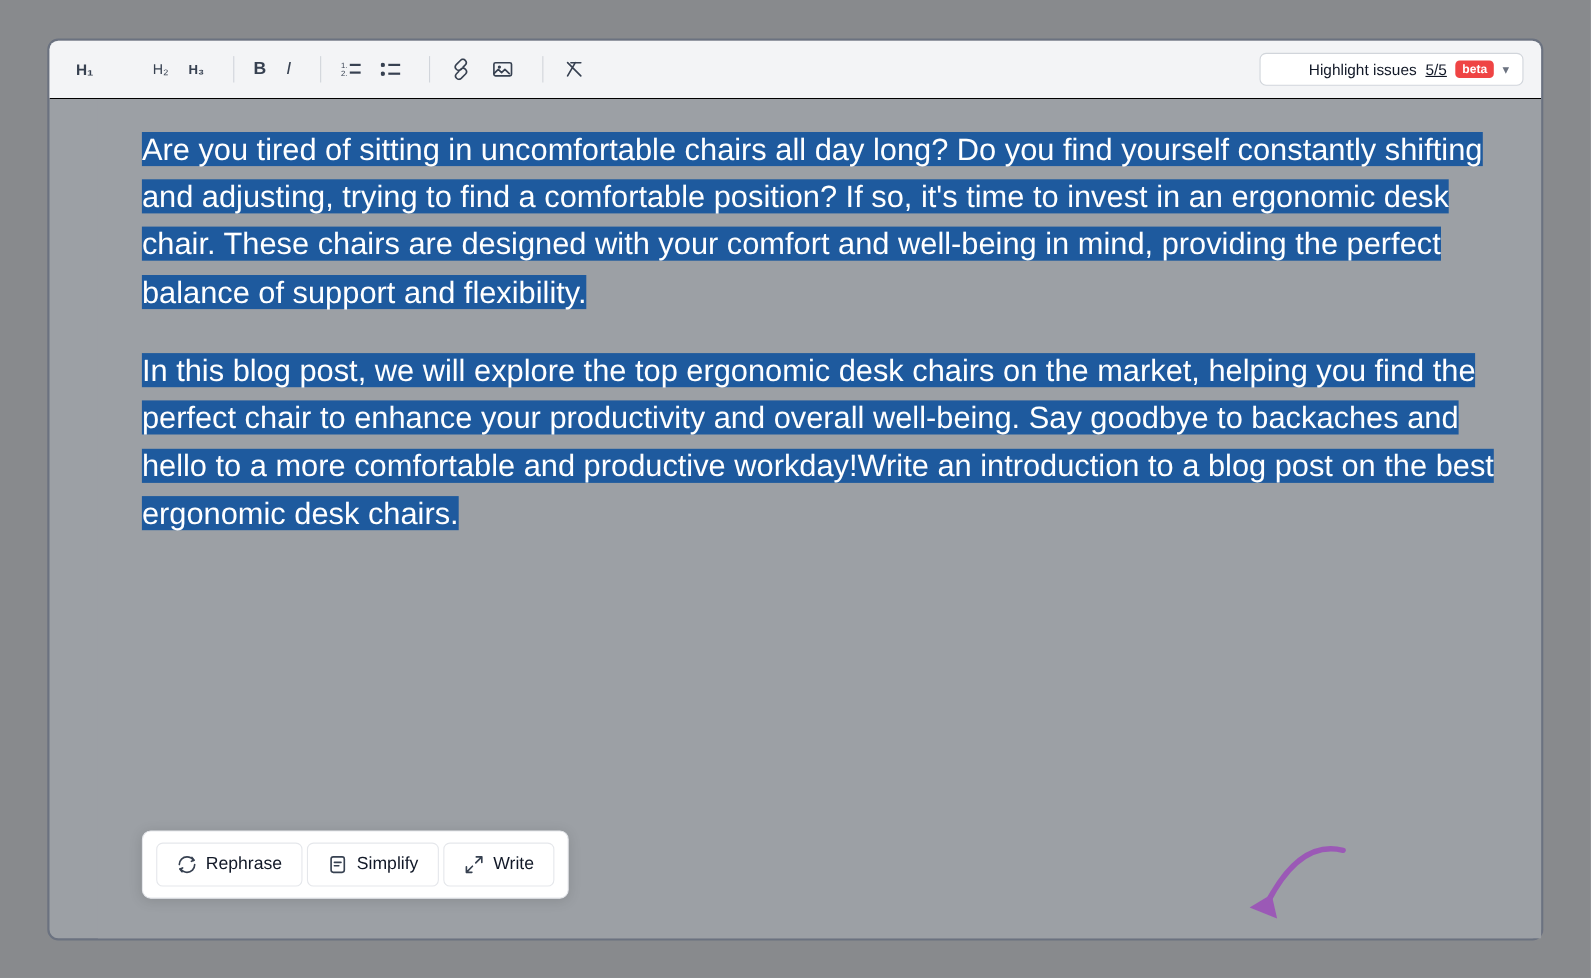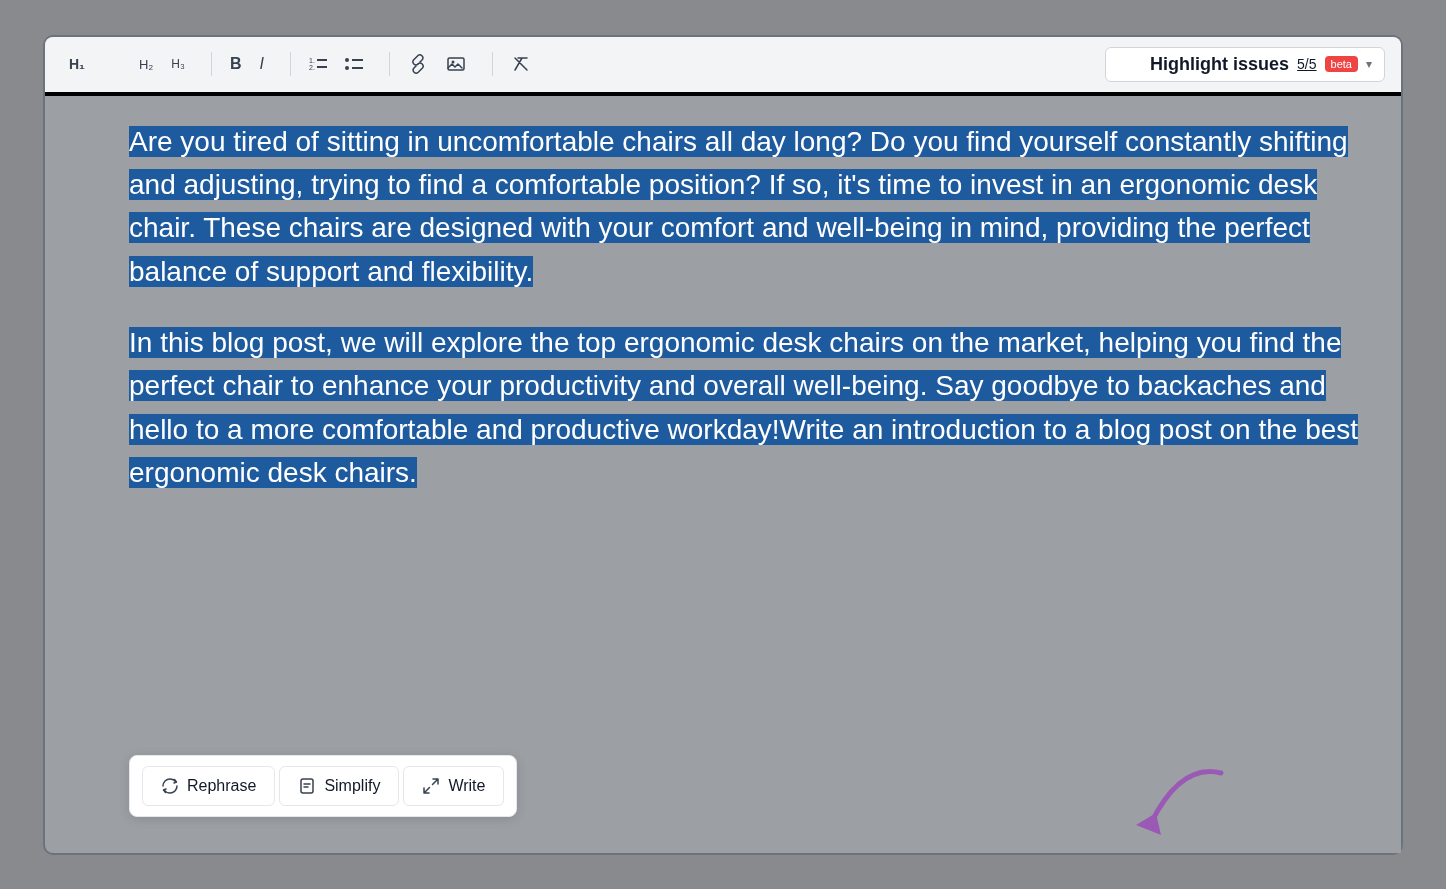--- a/index.html
+++ b/index.html
@@ -22,21 +22,21 @@
       width: 1360px;
       min-height: 820px;
       position: relative;
       padding: 0;
       display: flex;
       flex-direction: column;
     }
 
     .toolbar {
       background: #f3f4f6;
-      border-bottom: 4px solid #000000;
+      border-bottom: 1px solid #000000;
       border-radius: 8px 8px 0 0;
       padding: 10px 16px;
       display: flex;
       align-items: center;
       gap: 4px;
     }
 
     .toolbar-group {
       display: flex;
       align-items: center;
@@ -53,21 +53,21 @@
       font-size: 15px;
       color: #374151;
       font-weight: 500;
       display: flex;
       align-items: center;
       justify-content: center;
     }
 
     .toolbar-btn.h1 { font-size: 14px; font-weight: 700; }
     .toolbar-btn.h2 { font-size: 13px; font-weight: 400; margin-left: 36px; }
-    .toolbar-btn.h3 { font-size: 12px; font-weight: 400; }
+    .toolbar-btn.h3 { font-size: 12px; font-weight: 700; }
     .toolbar-btn.bold { font-weight: 900; font-size: 16px; }
     .toolbar-btn.italic { font-style: italic; font-size: 16px; }
 
     .toolbar-divider {
       width: 1px;
       height: 24px;
       background: #d1d5db;
       margin: 0 6px;
     }
 
@@ -80,38 +80,38 @@
       align-items: center;
       gap: 8px;
       background: white;
       border: 1px solid #d1d5db;
       border-radius: 6px;
       padding: 6px 12px;
       cursor: pointer;
     }
 
     .highlight-label {
-      font-size: 18px;
+      font-size: 14px;
       color: #111827;
-      font-weight: 700;
+      font-weight: 400;
       padding-left: 32px;
     }
 
     .highlight-count {
       font-size: 14px;
       color: #111827;
       font-weight: 500;
       text-decoration: underline;
     }
 
     .beta-badge {
       background: #ef4444;
       color: white;
       font-size: 11px;
-      font-weight: 400;
+      font-weight: 700;
       padding: 2px 6px;
       border-radius: 4px;
     }
 
     .chevron-down {
       font-size: 12px;
       color: #6b7280;
     }
 
     .editor-content {

